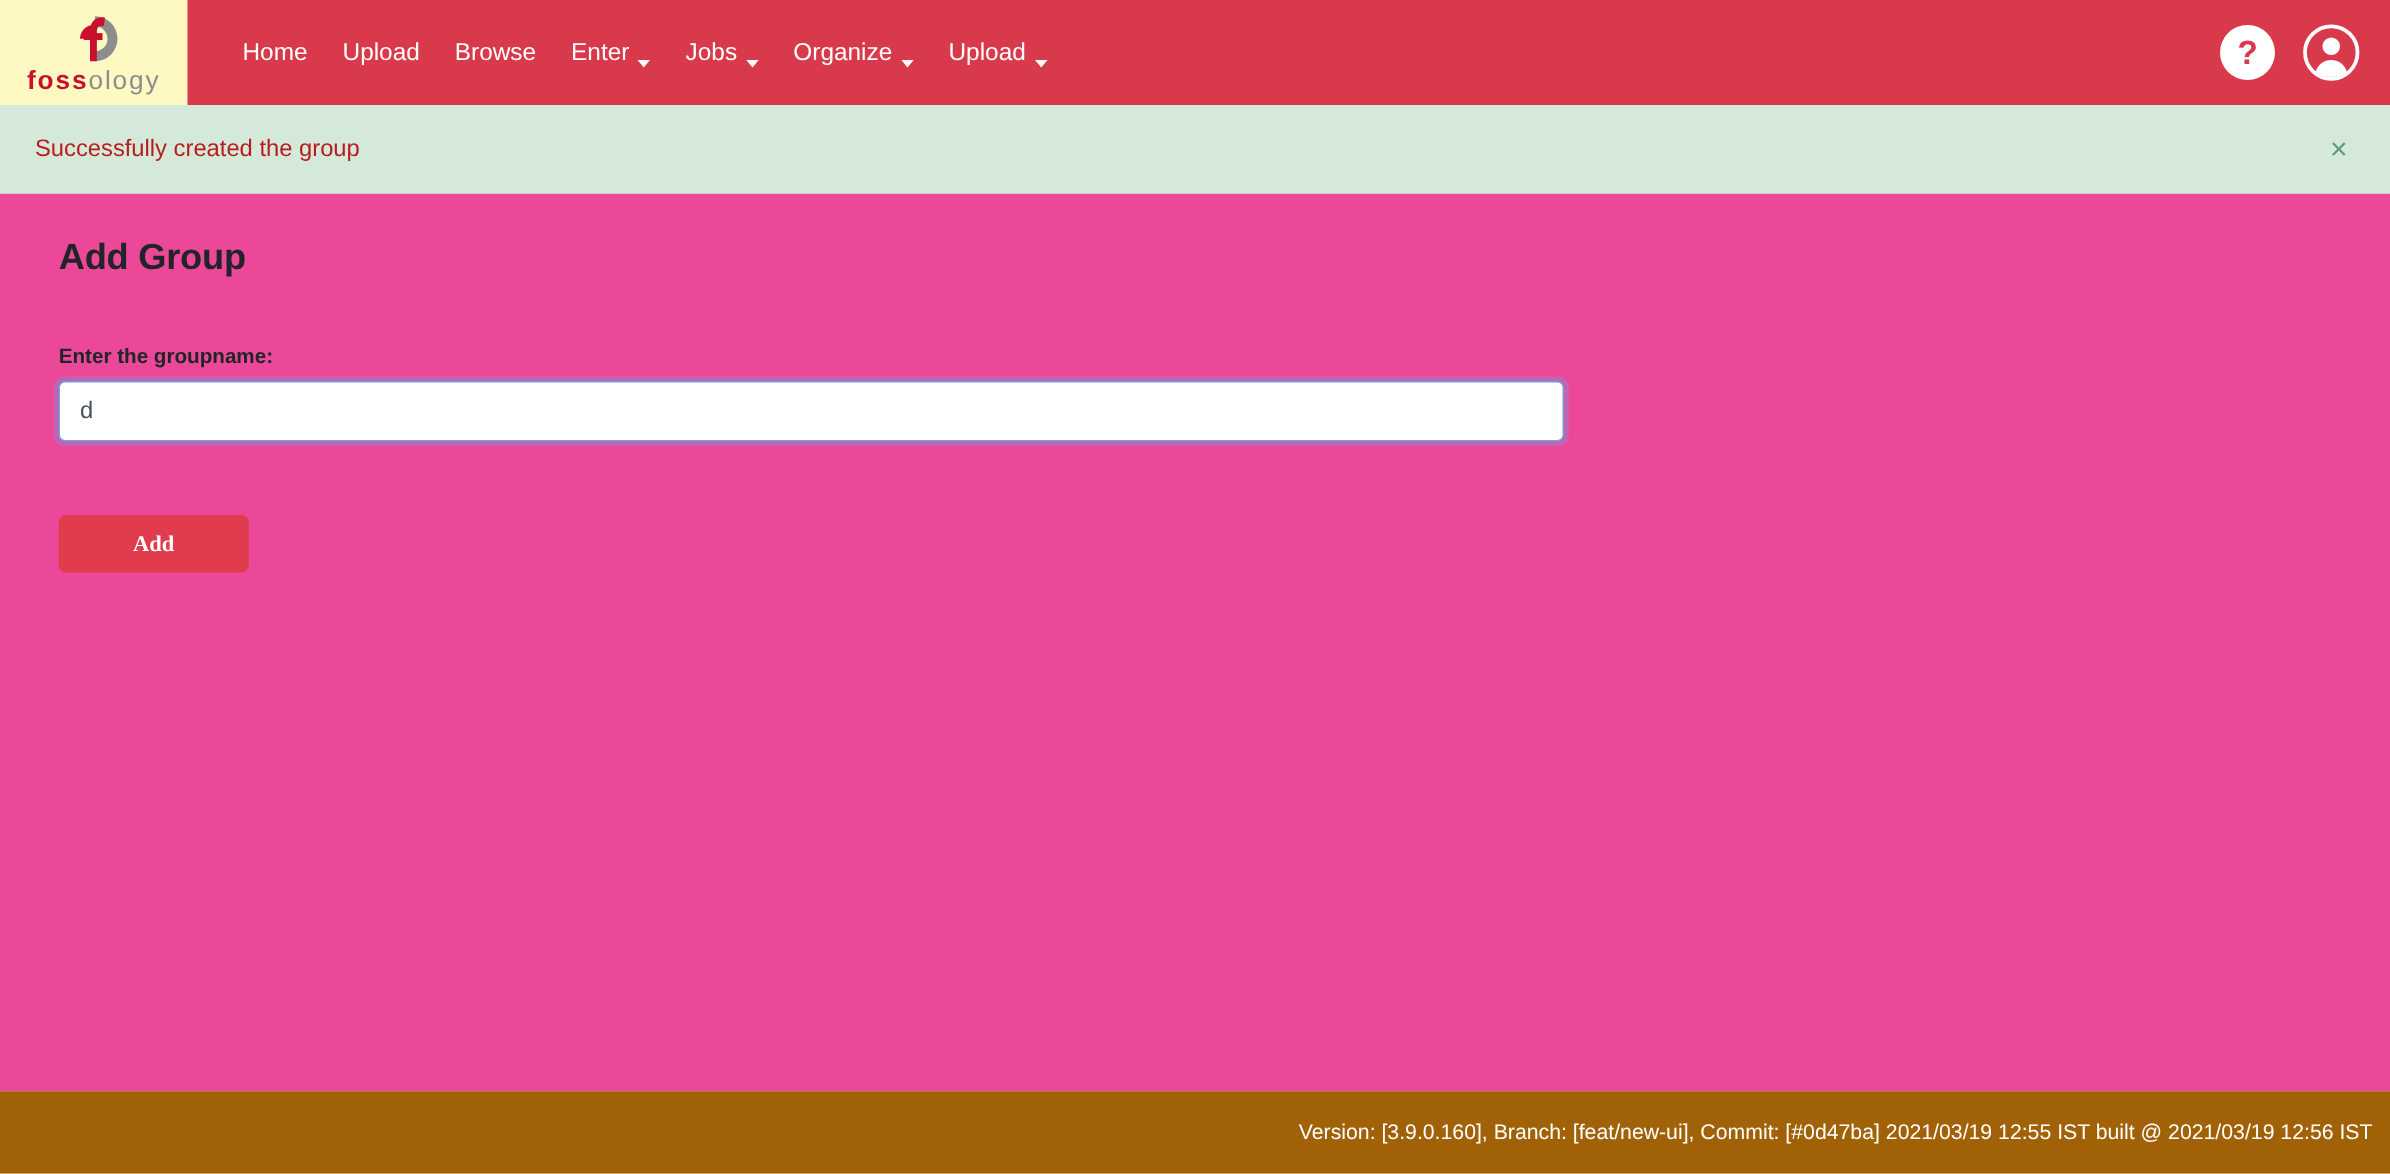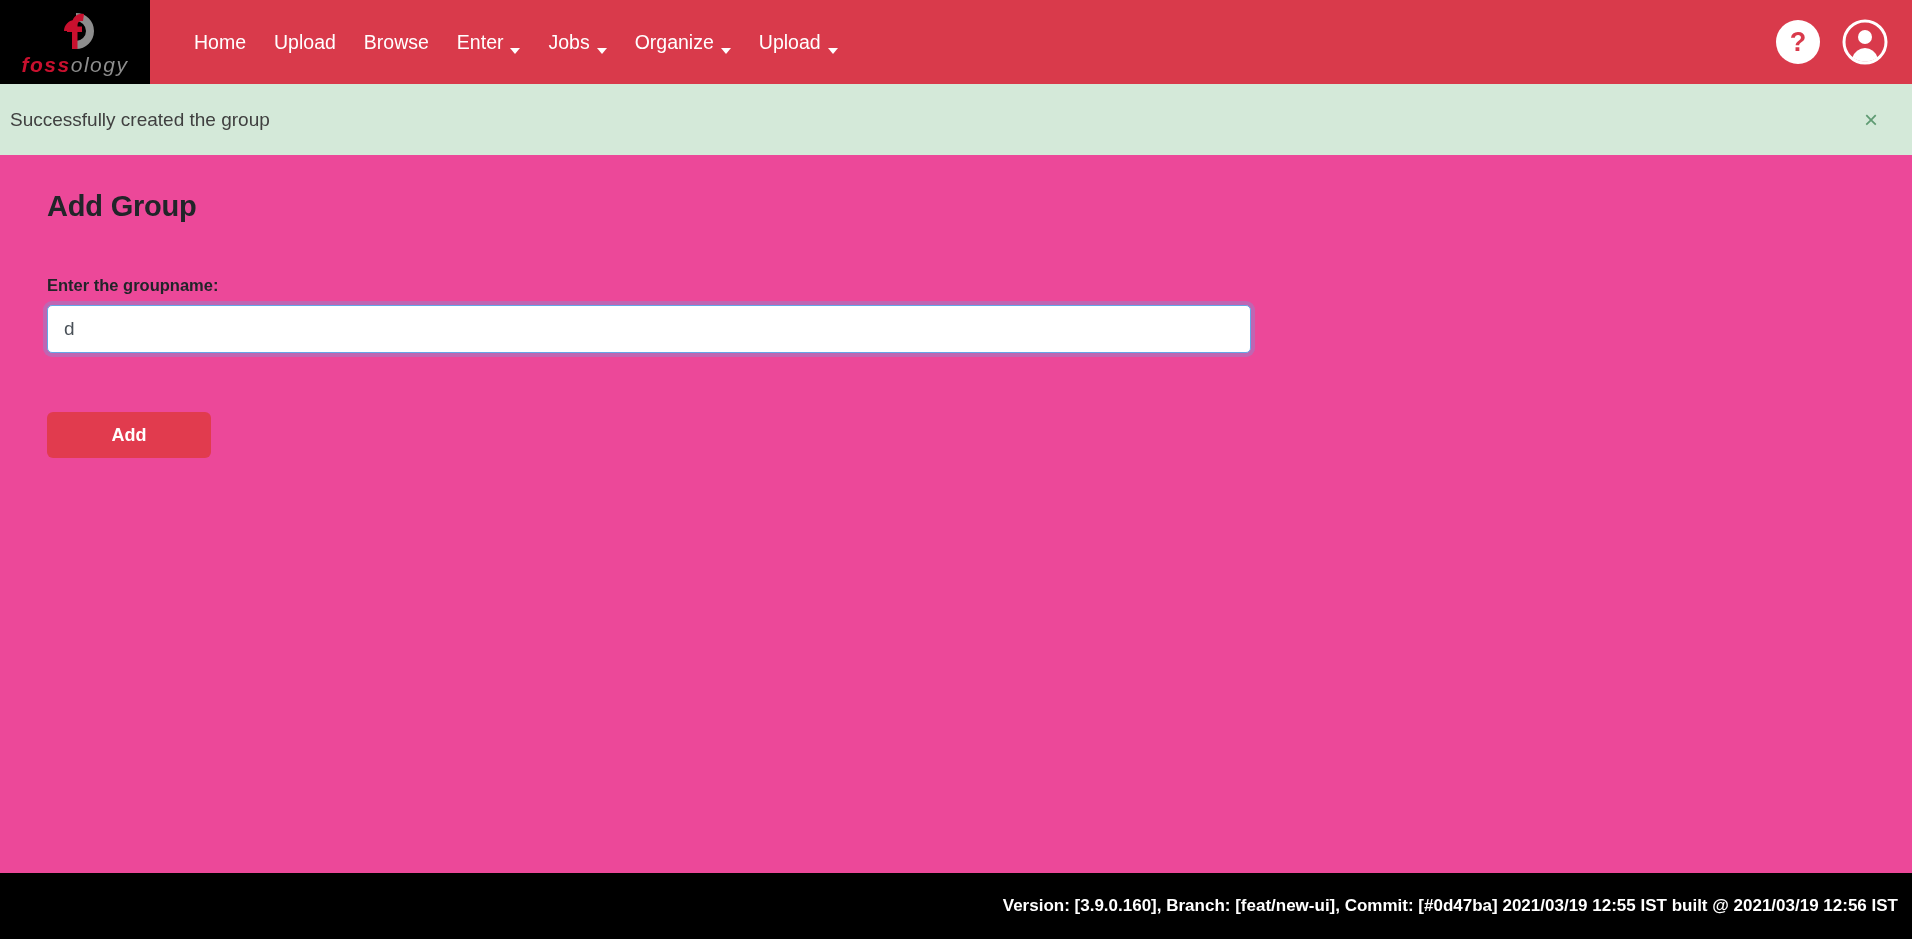--- a/index.html
+++ b/index.html
@@ -27,27 +27,26 @@
     width: 1912px;
     height: 84px;
     background: #d93a4b;
     display: flex;
     align-items: center;
   }
 
   .brand-box {
     width: 150px;
     height: 84px;
-    background: #000000;
+    background: #fef9c3;
     display: flex;
     flex-direction: column;
     align-items: center;
     justify-content: center;
     flex: 0 0 150px;
-    font-style: italic;
   }
   .brand-mark {
     width: 58px;
     height: 44px;
     position: relative;
     margin-bottom: 1px;
   }
   .brand-wordmark {
     font-size: 21px;
     letter-spacing: 1.5px;
@@ -110,23 +109,23 @@
   .alert {
     position: absolute;
     top: 84px; left: 0;
     width: 1912px;
     height: 71px;
     background: #d4e9d9;
     display: flex;
     align-items: center;
   }
   .alert-text {
-    color: #404040;
+    color: #b91c1c;
     font-size: 19px;
-    margin-left: 10px;
+    margin-left: 28px;
   }
   .alert-close {
     margin-left: auto;
     margin-right: 28px;
     color: #5f9b73;
     font-size: 24px;
     line-height: 1;
     cursor: pointer;
     background: none;
     border: none;
@@ -168,43 +167,42 @@
     color: #495057;
     font-family: "Liberation Sans", sans-serif;
     background: #ffffff;
     border: 1px solid #64a6e8;
     border-radius: 5px;
     outline: none;
     box-shadow: 0 0 0 4px rgba(100,166,232,0.32);
   }
   .add-button {
     margin-top: 41px;
-    width: 164px;
+    width: 152px;
     height: 46px;
     background: #e13b4e;
     color: #ffffff;
     border: none;
     border-radius: 6px;
     font-size: 18px;
     font-weight: 700;
-    font-family: Liberation Sans, sans-serif;
+    font-family: Liberation Serif, serif;
     cursor: pointer;
   }
 
   
   .footer {
     position: absolute;
     left: 0; top: 873px;
     width: 1912px;
     height: 66px;
-    background: #000000;
+    background: #a16207;
     display: flex;
     align-items: center;
     justify-content: flex-end;
-    font-weight: bold;
   }
   .footer-text {
     color: #ffffff;
     font-size: 17px;
     padding-right: 14px;
     white-space: nowrap;
   }
 </style>
 </head>
 <body>

